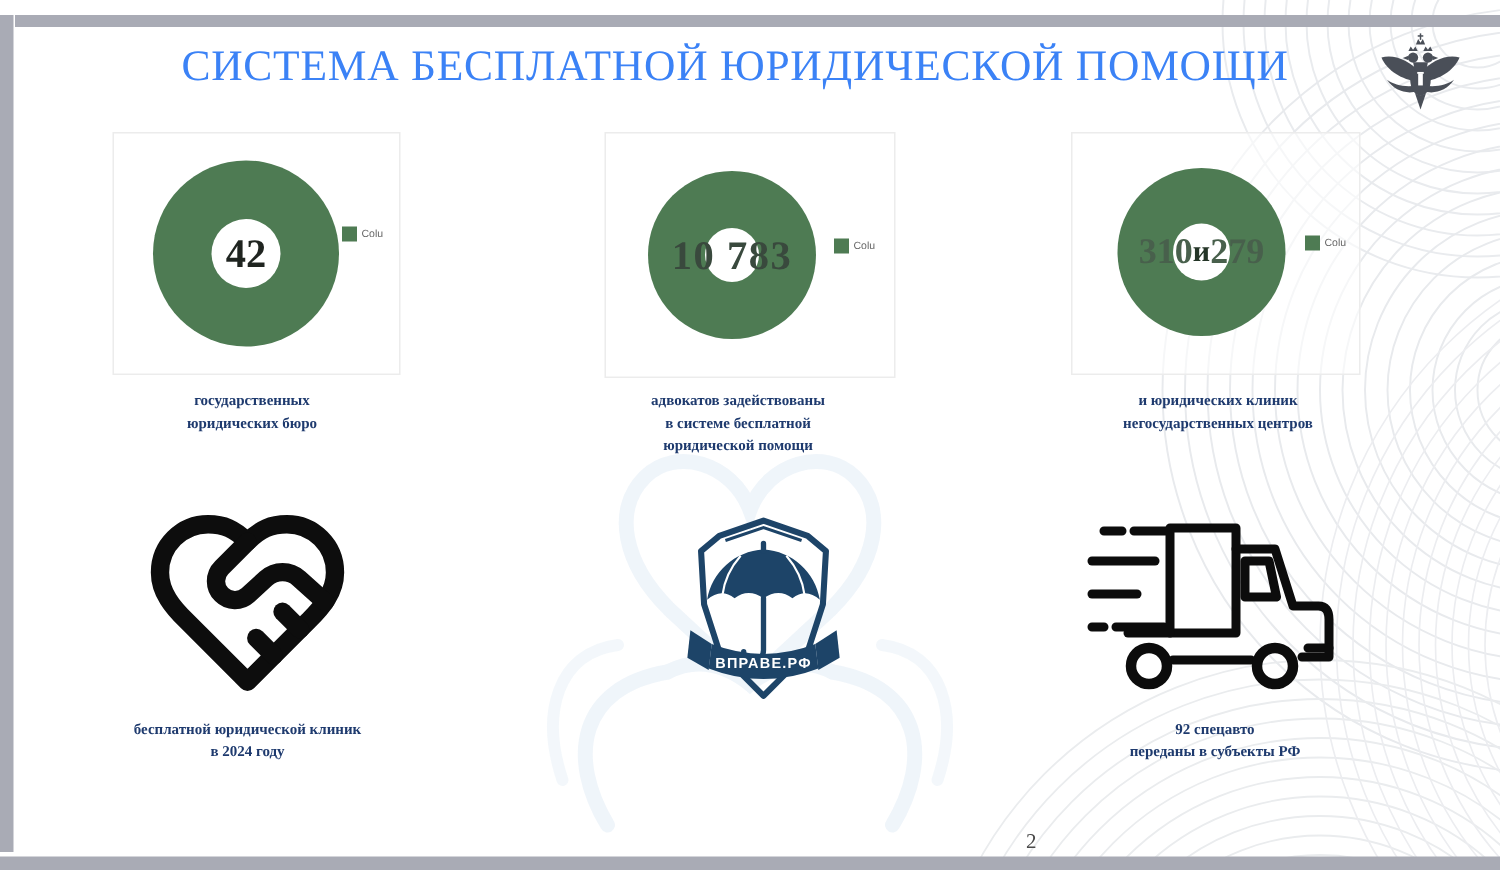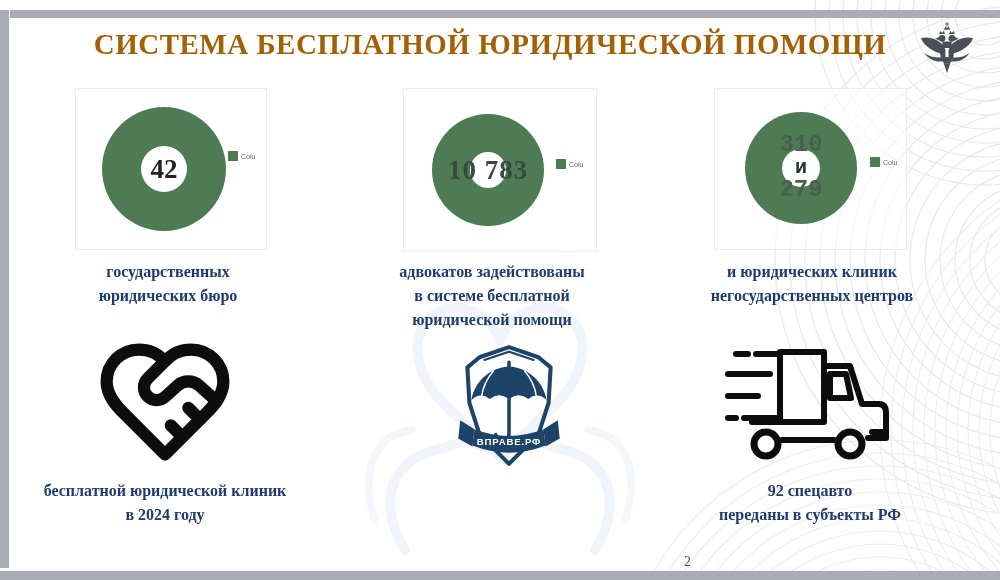--- a/index.html
+++ b/index.html
@@ -8,51 +8,51 @@
   
   .bar{position:absolute;background:#a9abb5;z-index:6;}
   #bar-top{left:10px;top:10px;right:0;height:8px;}
   #bar-left{left:0;top:10px;width:9px;height:558px;}
   #bar-bottom{left:0;top:571px;right:0;height:9px;}
   
   #deco{position:absolute;inset:0;z-index:0;}
   #watermark{position:absolute;left:240px;top:220px;z-index:1;opacity:.55;}
   
   #title{position:absolute;left:10px;top:28px;width:960px;text-align:center;
-         color:#a16207;font-size:29px;font-weight:700;letter-spacing:.5px;z-index:2;}
+         color:#3b82f6;font-size:29px;font-weight:400;letter-spacing:.5px;z-index:2;}
   
   #emblem{position:absolute;left:916px;top:16px;width:62px;height:72px;z-index:2;}
   
   .card{position:absolute;border:1px solid #ececec;z-index:2;}
   #card-1{left:75px;top:88px;width:190px;height:160px;background:rgba(255,255,255,.97);}
   #card-2{left:403px;top:88px;width:192px;height:162px;background:rgba(255,255,255,.97);}
   #card-3{left:714px;top:88px;width:191px;height:160px;background:rgba(255,255,255,.6);}
   .donut{position:absolute;border-radius:50%;background:#4e7b53;}
   .hole{position:absolute;border-radius:50%;background:#ffffff;}
   #donut-1{left:26px;top:18px;width:124px;height:124px;}
   #donut-1 .hole{left:39px;top:39px;width:46px;height:46px;}
   #donut-2{left:28px;top:25px;width:112px;height:112px;}
   #donut-2 .hole{left:38px;top:38px;width:36px;height:36px;}
   #donut-3{left:30px;top:23px;width:112px;height:112px;}
   #donut-3 .hole{left:37px;top:37px;width:38px;height:38px;}
   .donut-num{position:absolute;inset:0;display:flex;align-items:center;justify-content:center;
              font-weight:700;}
   #donut-1 .donut-num{font-size:27px;color:#1f2420;}
   #donut-2 .donut-num{font-size:27px;color:#39493d;letter-spacing:1px;white-space:nowrap;}
-  #donut-3 .donut-num{flex-direction:column;line-height:1.02;font-size:24px;color:#48604c;font-family:Liberation Mono, monospace;}
+  #donut-3 .donut-num{flex-direction:row;line-height:1.02;font-size:24px;color:#48604c;}
   #donut-3 .mid{font-size:20px;color:#243527;}
   .legend{position:absolute;display:flex;align-items:center;gap:3px;}
   #card-1 .legend{left:152px;top:62px;}
   #card-2 .legend{left:152px;top:70px;}
   #card-3 .legend{left:155px;top:68px;}
   .legend .swatch{width:10px;height:10px;background:#4e7b53;flex:0 0 auto;}
   .legend .ltxt{font-family:"Liberation Sans",sans-serif;font-size:7px;color:#666;}
   
   .caption{position:absolute;text-align:center;color:#1e3a6e;font-weight:700;
-           font-size:16px;line-height:1.5;z-index:2;}
+           font-size:10px;line-height:1.5;z-index:2;}
   #cap-1{left:28px;top:260px;width:280px;}
   #cap-2{left:352px;top:260px;width:280px;}
   #cap-3{left:672px;top:260px;width:280px;}
   #bcap-1{left:25px;top:479px;width:280px;}
   #bcap-2{left:352px;top:479px;width:280px;}
   #bcap-3{left:670px;top:479px;width:280px;}
   
   .iconbox{position:absolute;z-index:2;}
   #icon-heart{left:95px;top:332px;width:140px;height:140px;}
   #icon-logo{left:448px;top:340px;width:122px;height:132px;}

